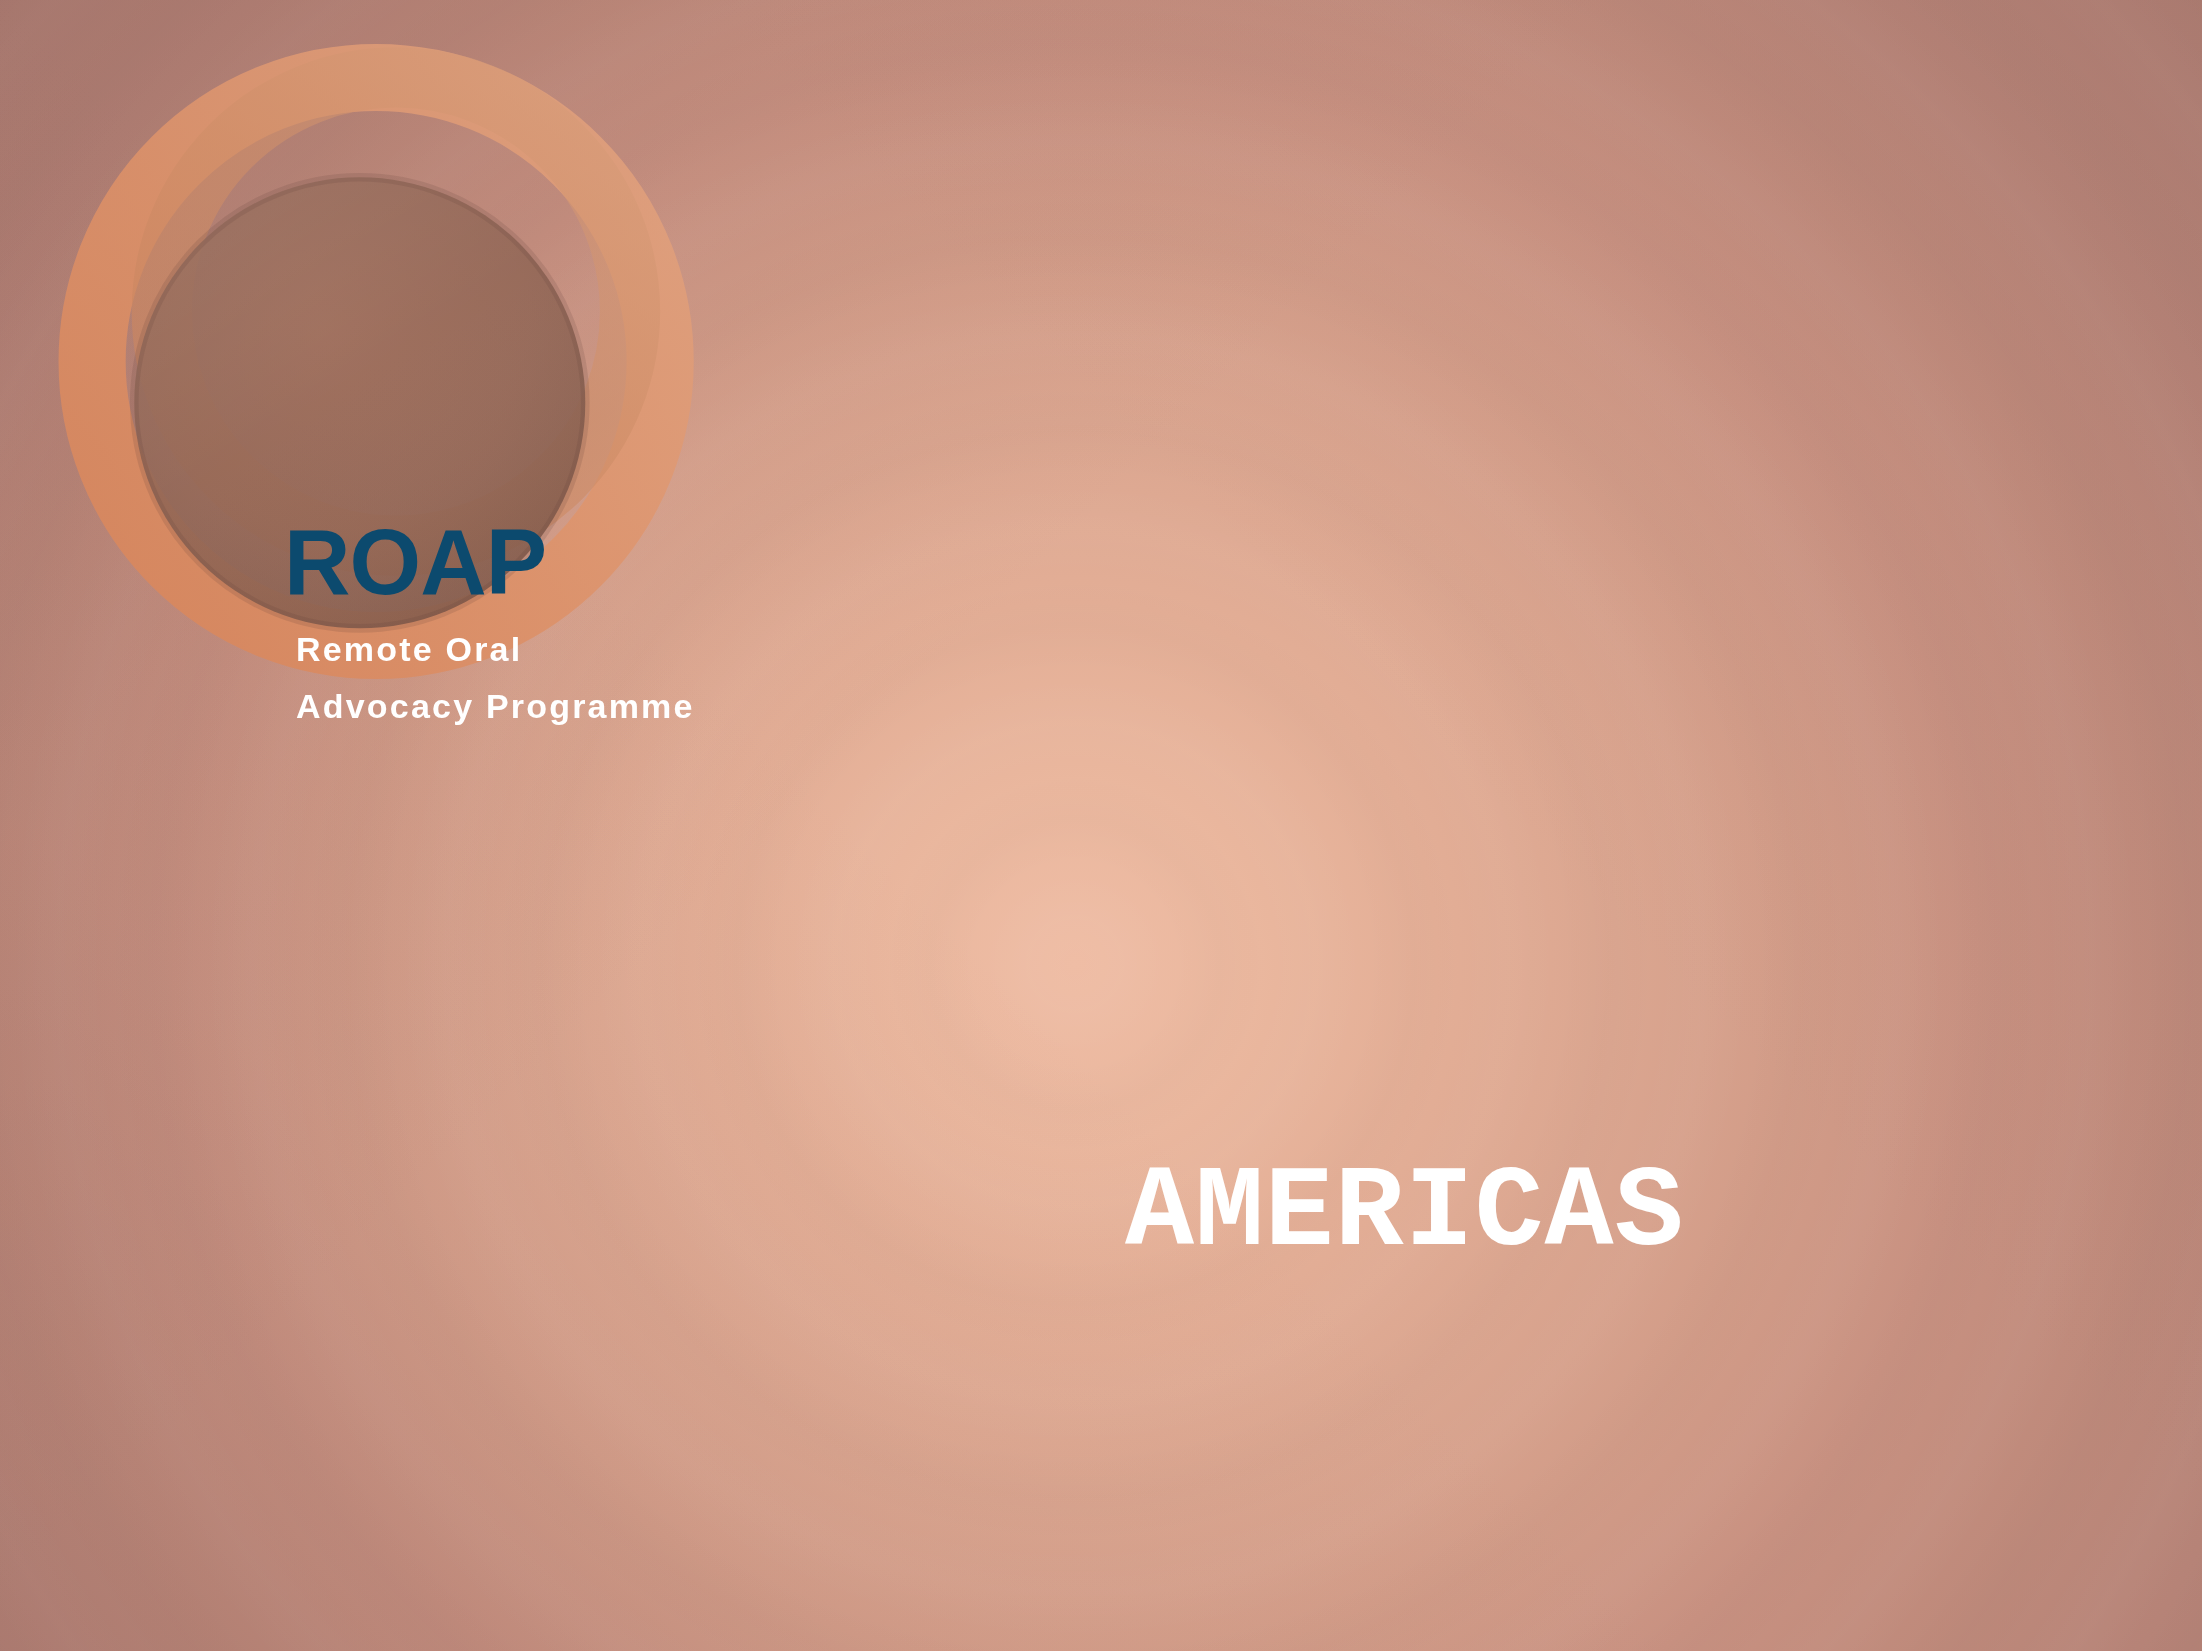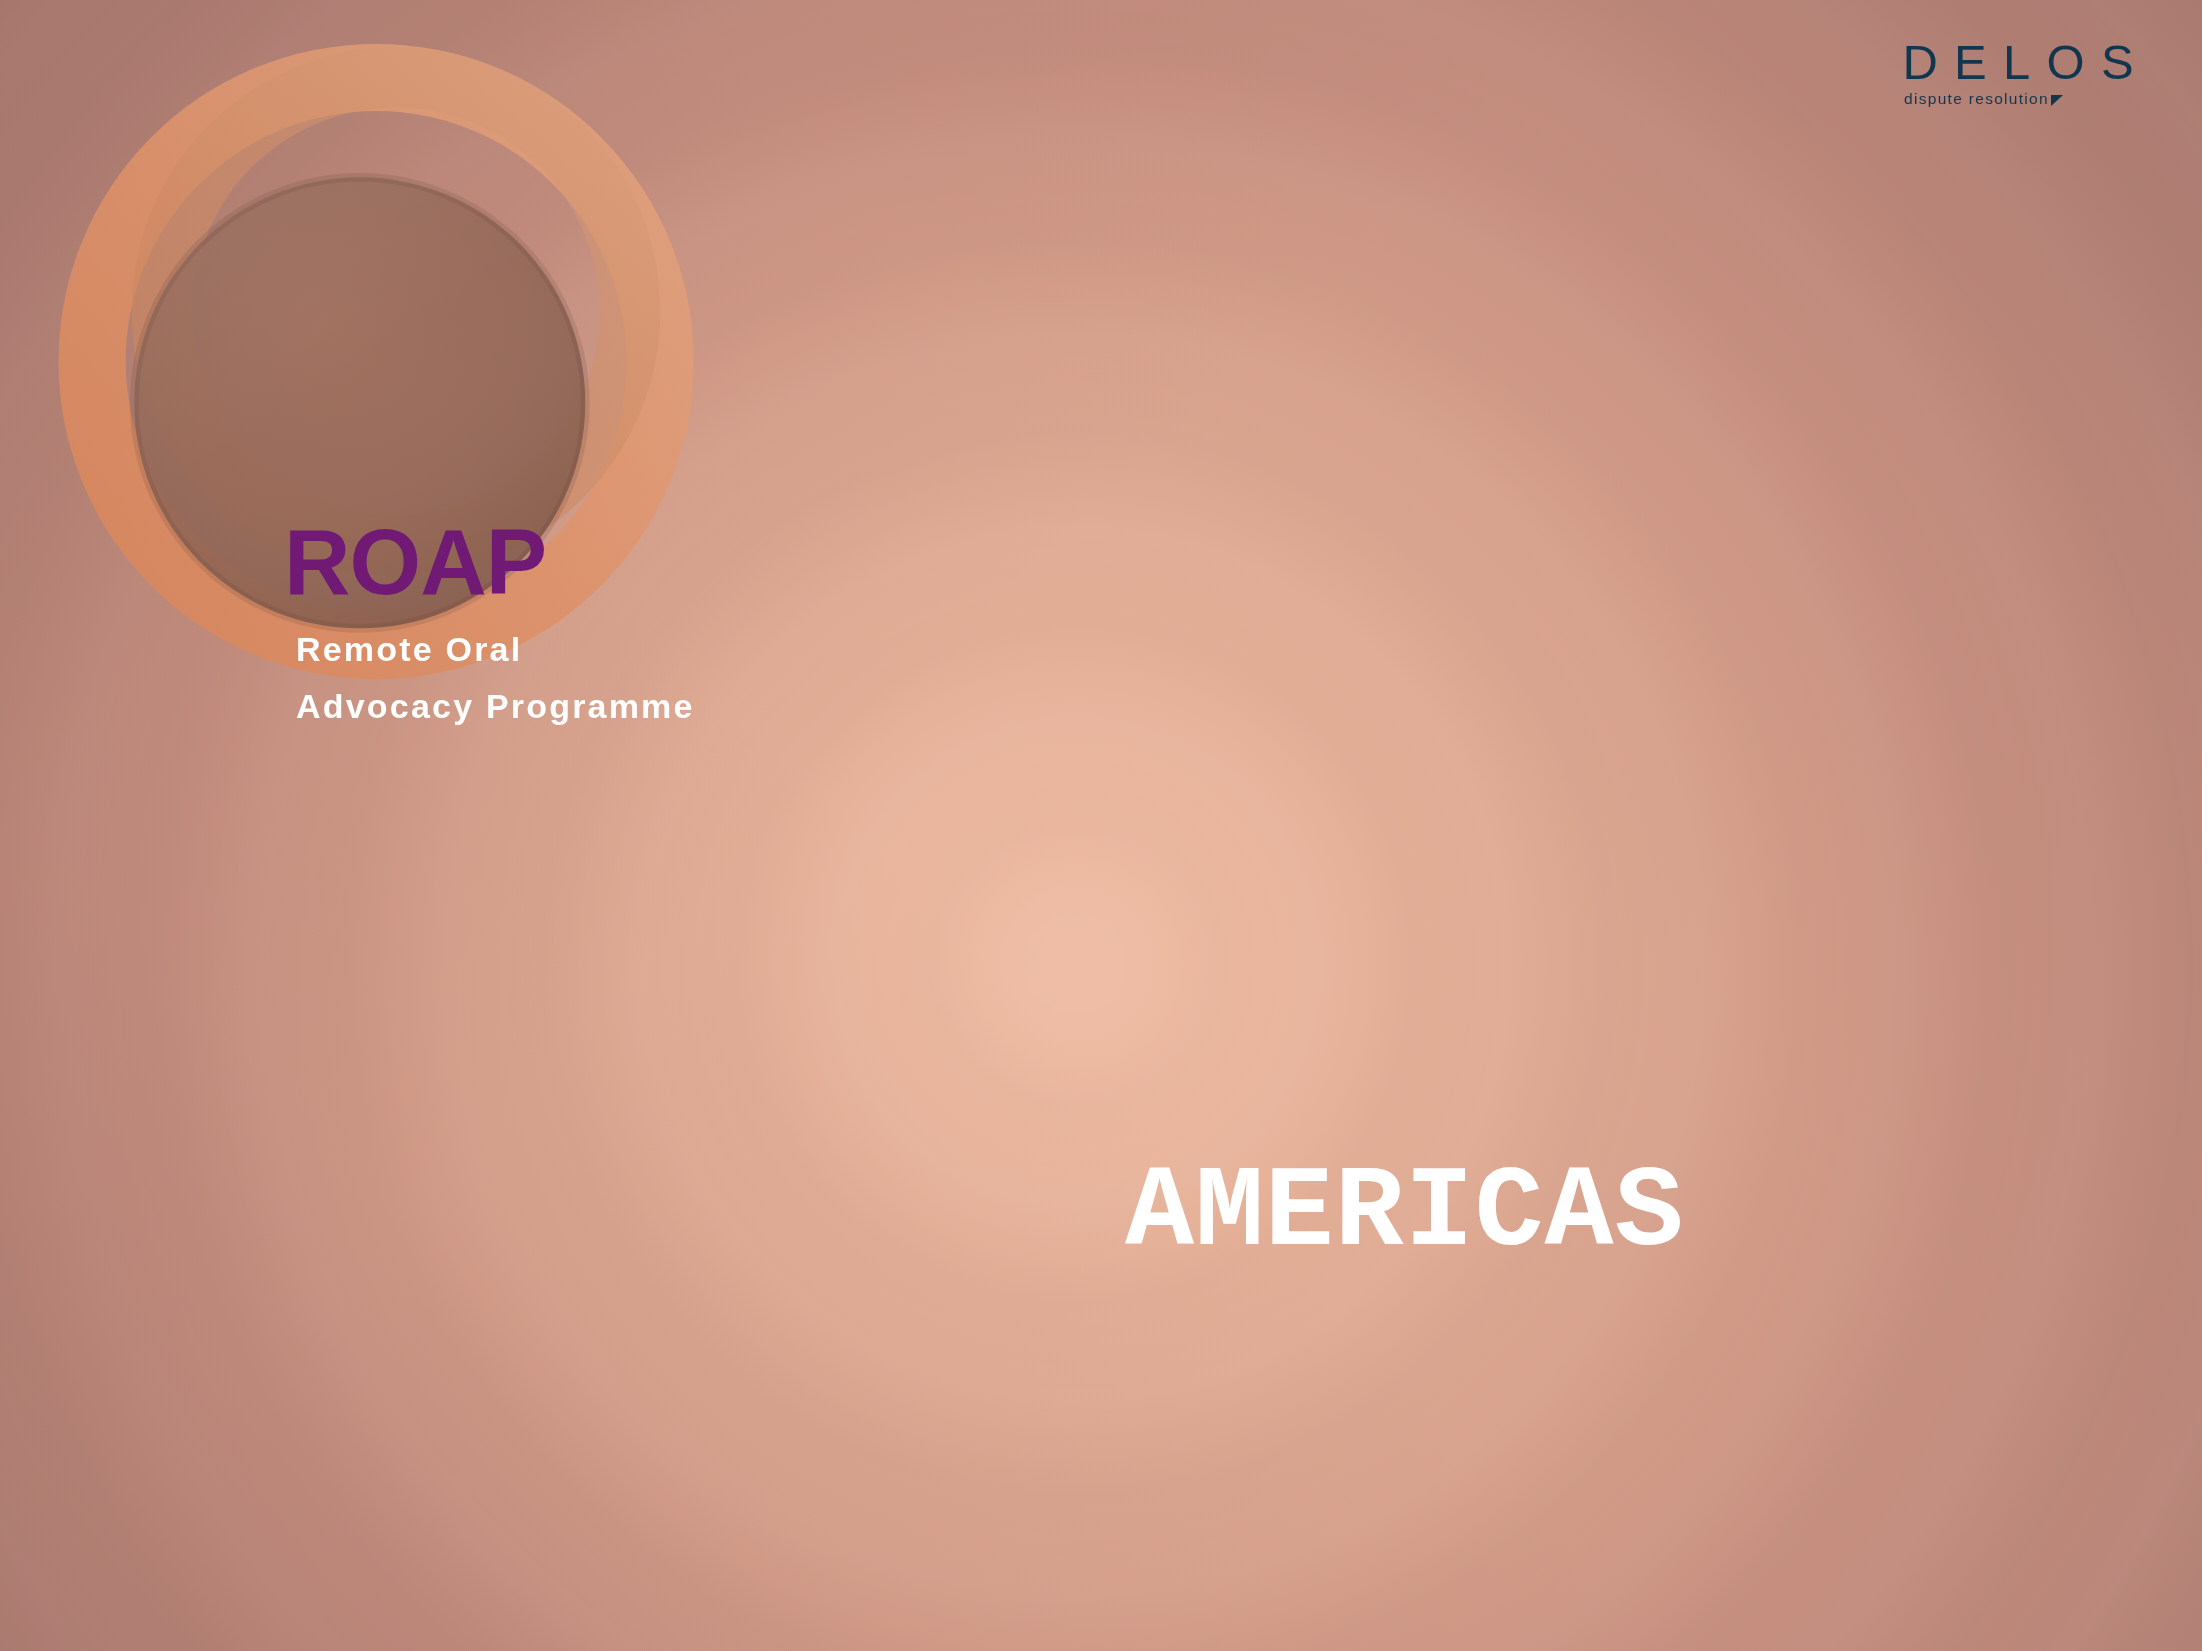--- a/index.html
+++ b/index.html
@@ -86,21 +86,21 @@
     left: 284px;
     top: 516px;
     width: 602px;
   }
   .roap-title {
     margin: 0;
     font-family: "Liberation Sans", sans-serif;
     font-size: 92px;
     font-weight: 700;
     line-height: 1.0;
-    color: #701a75;
+    color: #0c4a6e;
     letter-spacing: -0.9px;
   }
   .roap-sub-line {
     margin: 12px;
     font-family: "Liberation Sans", sans-serif;
     font-size: 34px;
     font-weight: 700;
     line-height: 1.32;
     color: #ffffff;
     letter-spacing: 2.2px;
@@ -222,22 +222,15 @@
   <div class="roap-block">
     <h1 class="roap-title">ROAP</h1>
     <div class="roap-sub">
       <p class="roap-sub-line">Remote Oral</p>
       <p class="roap-sub-line">Advocacy Programme</p>
     </div>
   </div>
 
   <h2 class="region-title">AMERICAS</h2>
 
-  <div class="logo">
-    <span class="logo-word">DELOS</span>
-    <div class="logo-tag-row">
-      <span class="logo-tagline">dispute resolution</span>
-      <span class="logo-mark"></span>
-    </div>
-  </div>
 
 </div>
 
 
 </body></html>

